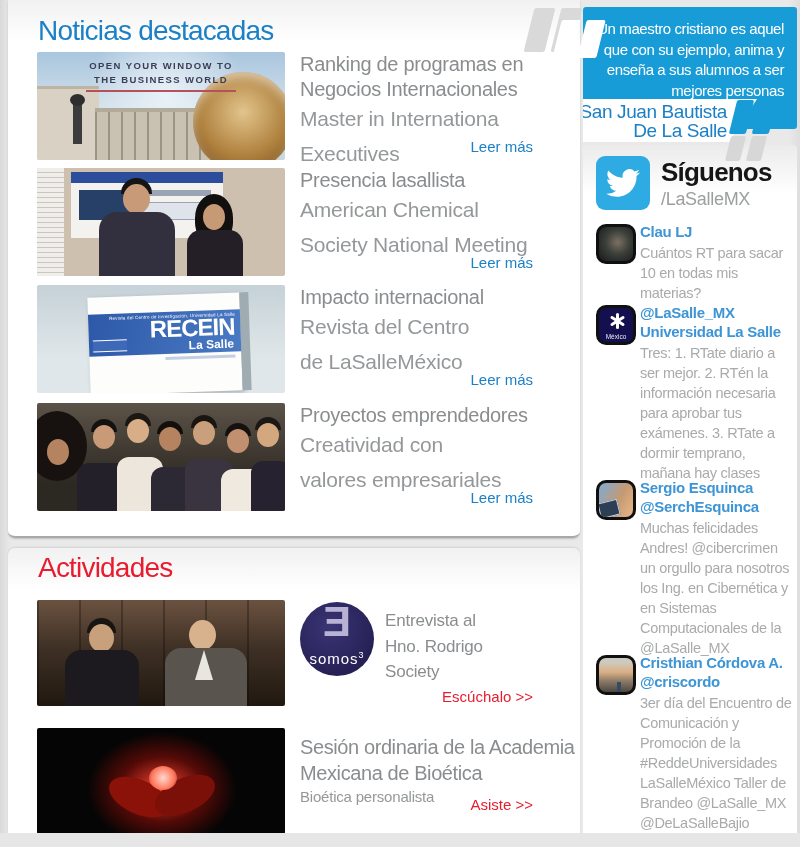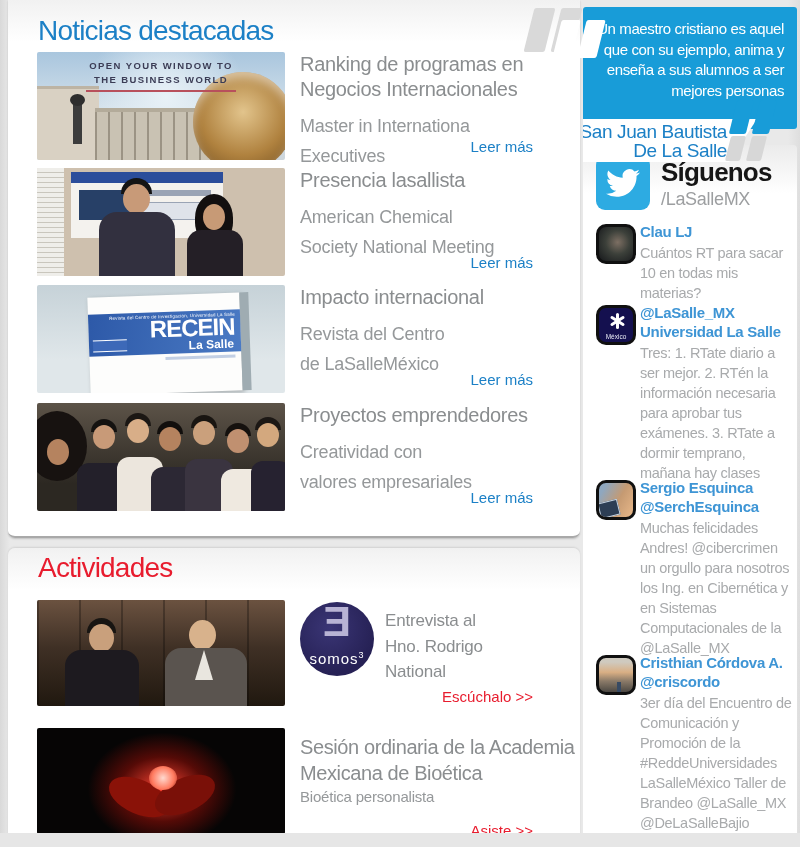--- a/index.html
+++ b/index.html
@@ -21,21 +21,21 @@
   .section-h { position:absolute; left:38px; font-size:28px; letter-spacing:-0.8px; }
   #h-noticias { top:15px; color:#1c80c6; }
   #h-actividades { top:552px; color:#e81c2e; }
 
   
   .news-row { position:absolute; left:37px; width:496px; height:112px; }
   .thumb { position:absolute; left:0; top:0; width:248px; height:108px; overflow:hidden;
            border-radius:2px; background:#bbb; }
   .news-text { position:absolute; left:263px; top:0; width:233px; }
   .news-title { font-size:20px; color:#8a8d8f; line-height:1.25; letter-spacing:-0.3px; white-space:nowrap; }
-  .news-sub { margin-top:10px; font-size:18px; color:#95989a; line-height:1.65; letter-spacing:-0.2px; white-space:nowrap; }
+  .news-sub { font-size:21px; color:#95989a; line-height:1.65; letter-spacing:-0.2px; white-space:nowrap; }
   .news-link { position:absolute; right:0; top:86px; font-size:15px; color:#1c80c6; text-decoration:none; }
 
   
   .thumb1 { background:linear-gradient(#a9c6de,#d9e4ec 60%,#cdd6dc); }
   .t1-glow { position:absolute; left:44px; top:-30px; width:170px; height:150px; border-radius:50%;
              background:radial-gradient(circle,#e8f1f7 0%,rgba(232,241,247,0) 70%); }
   .t1-caption { position:absolute; left:0; right:0; top:7px; text-align:center;
                 font-size:9.5px; font-weight:bold; letter-spacing:1.4px; color:#3b3c55; line-height:1.5; }
   .t1-underline { width:150px; height:2px; background:#b8505c; margin:2px auto 0; }
   .t1-bldgL { position:absolute; left:0; bottom:0; width:62px; height:74px; background:#d9d1c3;
@@ -126,21 +126,21 @@
   .act2-title { position:absolute; left:263px; top:6px; width:285px; font-size:20px; color:#8a8d8f;
                 line-height:1.32; letter-spacing:-0.4px; white-space:nowrap; }
   .act2-sub { position:absolute; left:263px; top:60px; font-size:15px; color:#95989a; letter-spacing:-0.2px; }
 
   
   #quote-box { position:absolute; left:583px; top:7px; width:214px; height:122px;
                background:#189cd8; border-radius:3px; z-index:1; }
   .quote-text { position:absolute; top:12px; right:13px; text-align:right; color:#fff;
                 font-size:15px; line-height:1.38; letter-spacing:-0.4px; white-space:nowrap; }
   #quote-band { position:absolute; left:583px; top:99px; width:174px; height:43px; background:#fff;
-                clip-path:polygon(0 0,100% 0,84% 100%,0 100%); z-index:2;margin-top:20px; }
+                clip-path:polygon(0 0,100% 0,84% 100%,0 100%); z-index:2; }
   .band-text { position:absolute; top:3px; right:30px; text-align:right; color:#1c80c6;
                font-size:19px; line-height:1.02; letter-spacing:-0.4px; white-space:nowrap; }
   .qm { position:absolute; display:flex; gap:6px; }
   .qm i { display:block; transform:skewX(-14deg); border-radius:2px; }
   .qm-open-gray { left:529px; top:8px; z-index:1; }
   .qm-open-gray i { width:21px; height:44px; background:#d9d9d9; }
   .qm-open-white { left:557px; top:20px; z-index:2; }
   .qm-open-white i { width:19px; height:38px; background:#ffffff; }
   .qm-close-blue { left:733px; top:100px; z-index:3; }
   .qm-close-blue i { width:17px; height:34px; background:#189cd8; }
@@ -311,38 +311,38 @@
       <div class="a1-body2"></div>
       <div class="a1-shirt2"></div>
     </div>
     <div class="somos">
       <div class="somos-glyph">Ǝ</div>
       <div class="somos-label"><span>somos</span><sup>3</sup></div>
     </div>
     <div class="act1-text">
       <div>Entrevista al</div>
       <div>Hno. Rodrigo</div>
-      <div>National</div>
+      <div>Society</div>
     </div>
     <a class="act-link" style="top:88px" href="#">Escúchalo &gt;&gt;</a>
   </div>
 
   <div class="act-row" style="top:728px">
     <div class="act-thumb act2-img">
       <div class="a2-glow"></div>
       <div class="a2-hand1"></div>
       <div class="a2-hand2"></div>
       <div class="a2-core"></div>
     </div>
     <div class="act2-title">
       <div>Sesión ordinaria de la Academia</div>
       <div>Mexicana de Bioética</div>
     </div>
     <div class="act2-sub">Bioética personalista</div>
-    <a class="act-link" style="top:94px" href="#">Asiste &gt;&gt;</a>
+    <a class="act-link" style="top:68px" href="#">Asiste &gt;&gt;</a>
   </div>
 
   <div class="qm qm-open-gray">
       <i></i>
       <i></i>
     </div>
   <div id="quote-box">
     <div class="quote-text">
       <div>Un maestro cristiano es aquel</div>
       <div>que con su ejemplo, anima y</div>

